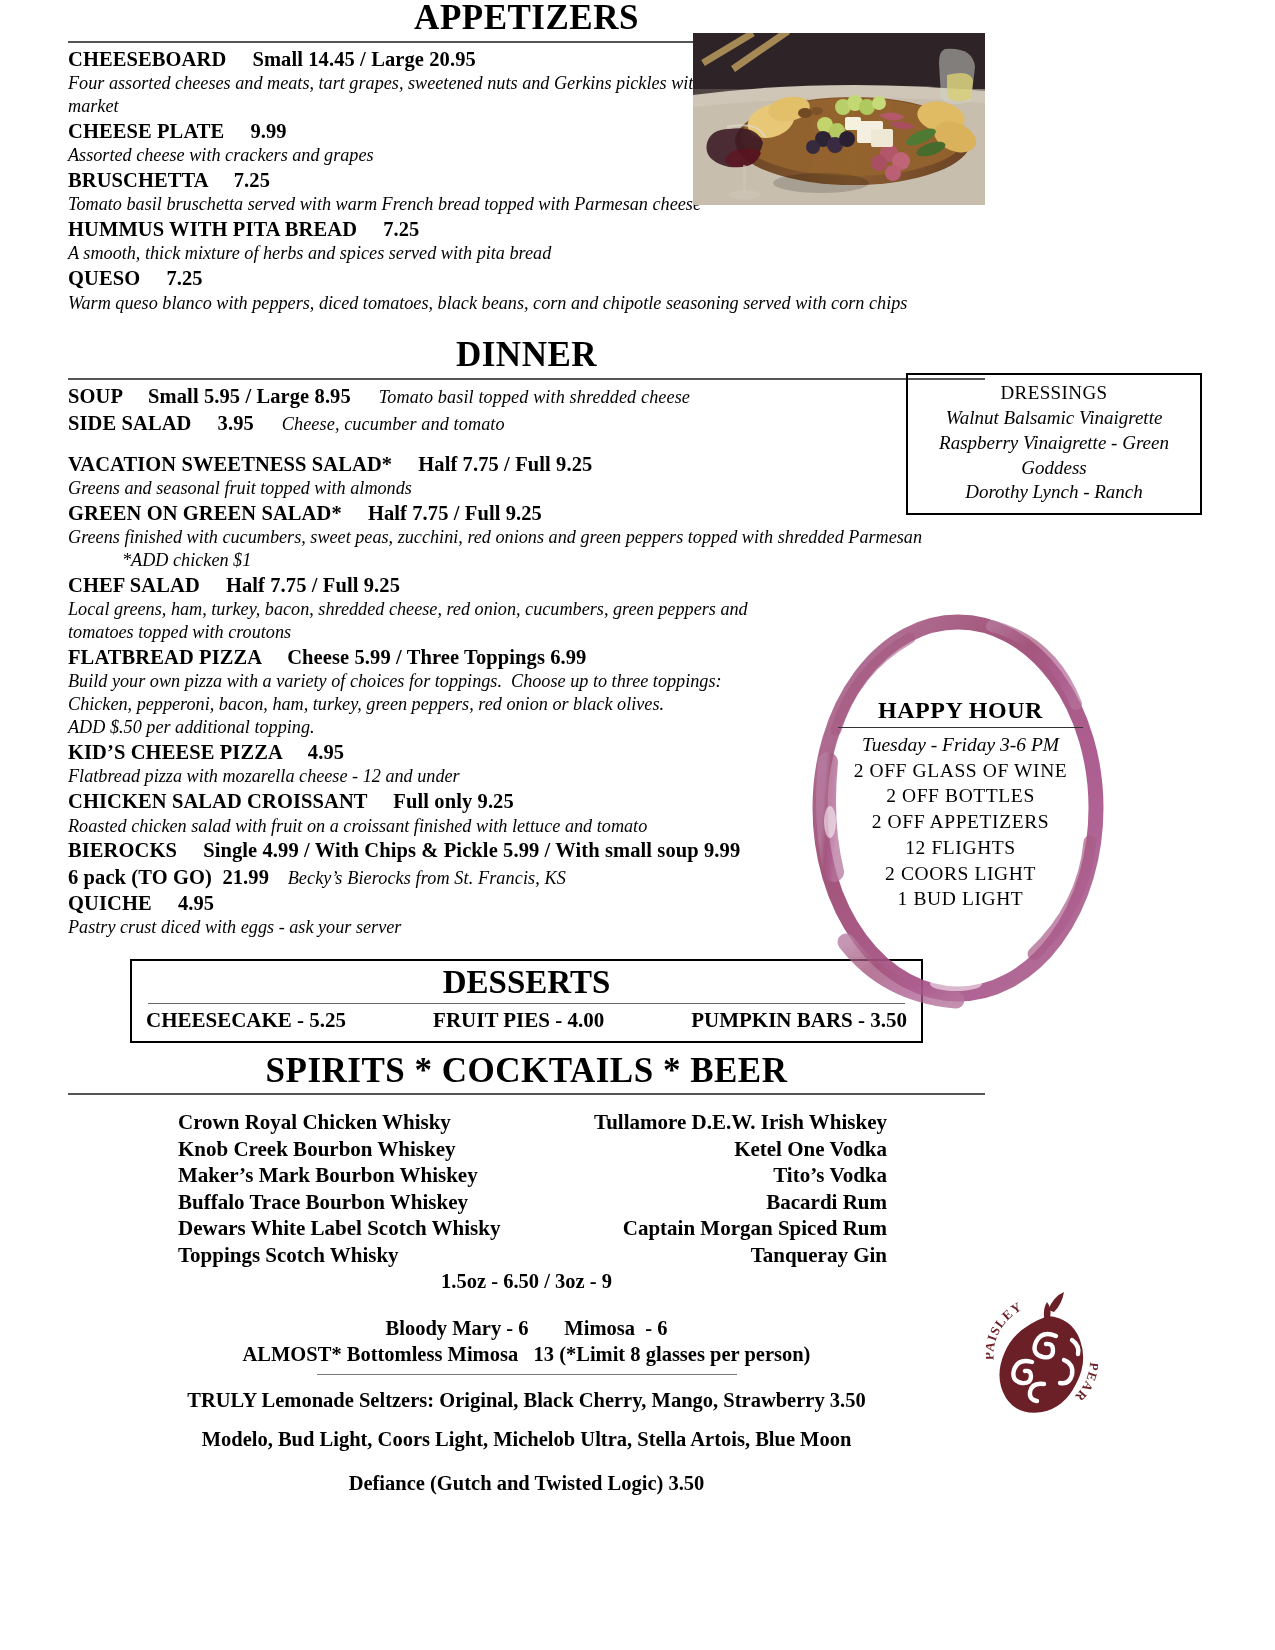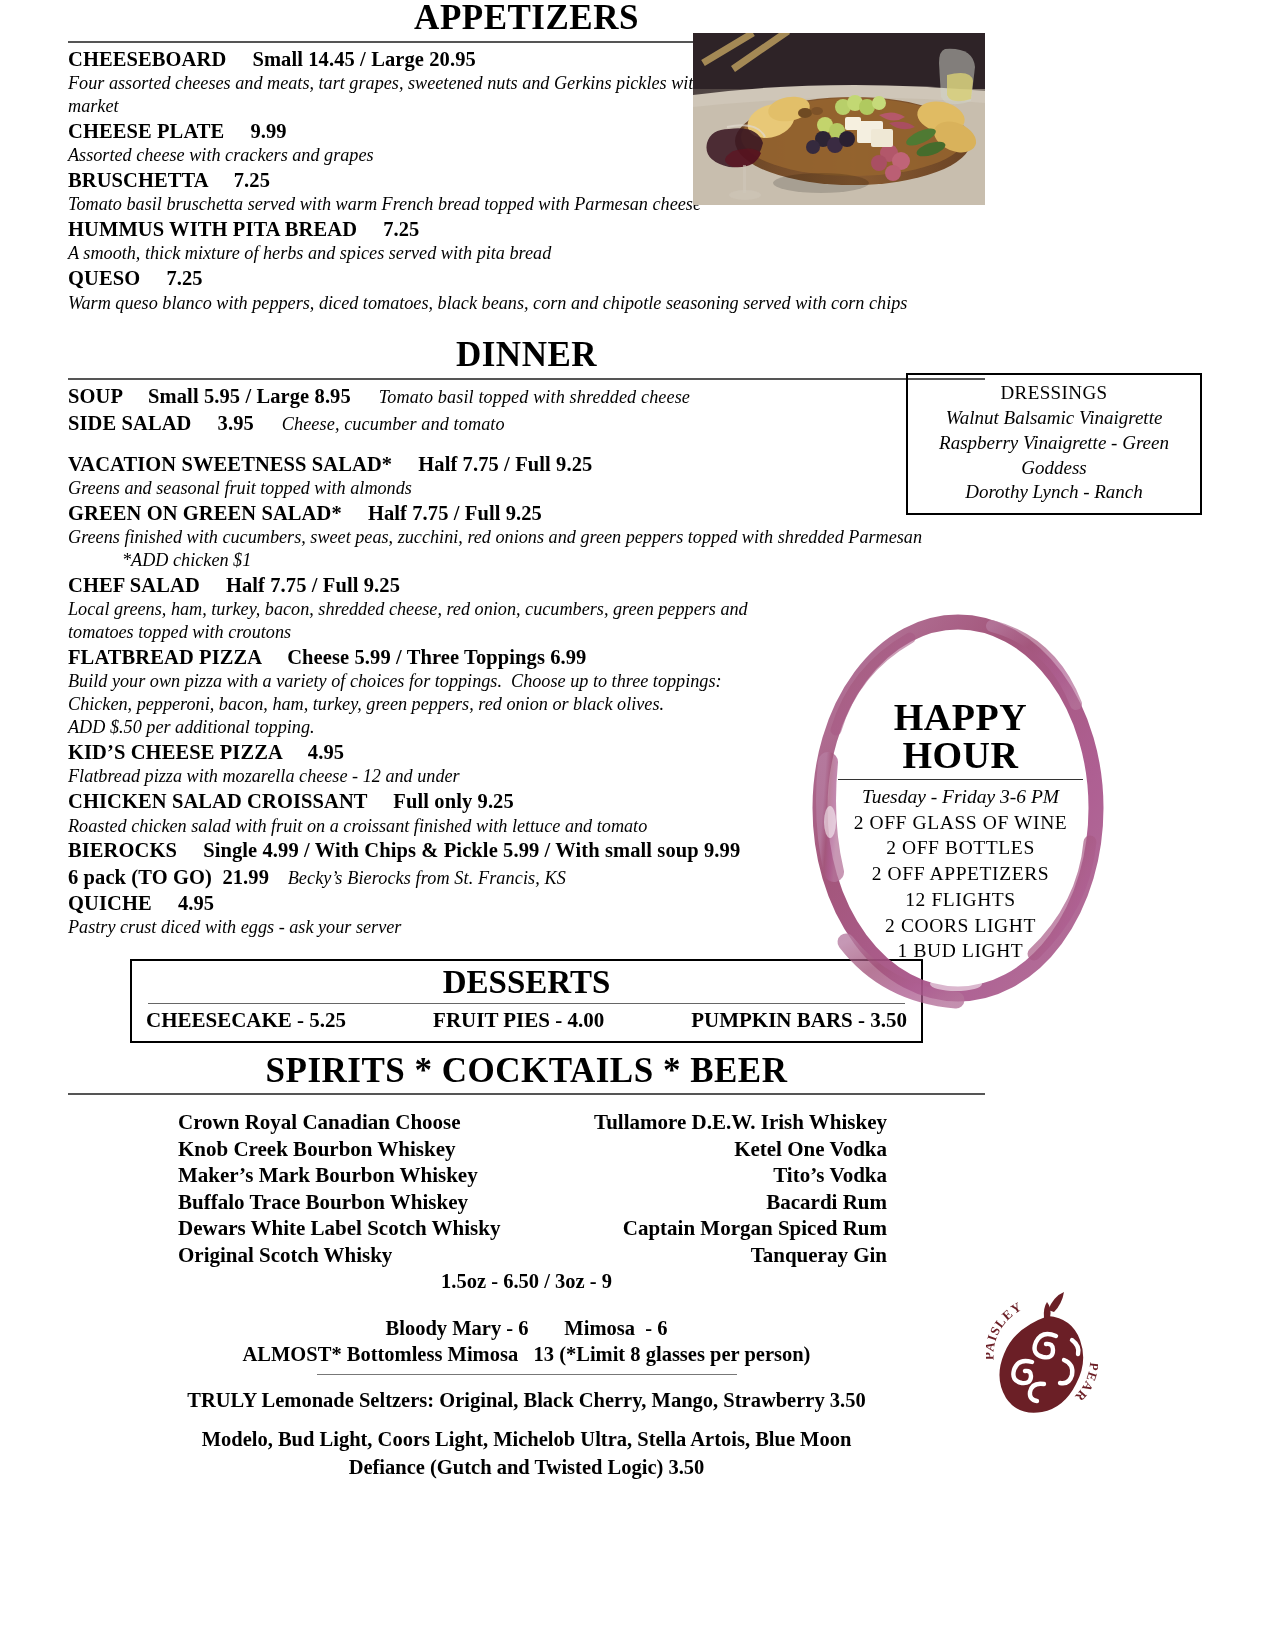--- a/index.html
+++ b/index.html
@@ -62,21 +62,21 @@
   
   .happy-wrap {
     position:absolute; left:806px; top:612px; width:305px; height:398px;
   }
   .happy-ring { position:absolute; inset:0; }
   .happy-text {
     position:absolute; left:32px; top:86px; width:245px;
     text-align:center;
   }
   .happy-title {
-    font-weight:bold; font-size:38px; letter-spacing:.5px; line-height:1;
+    font-weight:bold; font-size:24px; letter-spacing:.5px; line-height:1;
     padding-bottom:3px;
   }
   .happy-rule { border-top:1.5px solid #333; margin:2px 0 4px; }
   .happy-sub { font-style:italic; font-size:19.5px; line-height:1.32; }
   .happy-line { font-size:19.5px; line-height:1.32; letter-spacing:.6px; }
 
   
   .dessert-box {
     margin:20px 62px 0 62px;
     border:2px solid #000;
@@ -93,21 +93,21 @@
   .spirits-col.left { padding-left:110px; text-align:left; }
   .spirits-col.right { padding-right:98px; text-align:right; }
   .spirit { font-weight:bold; font-size:21px; line-height:1.26; }
 
   .center-line { text-align:center; font-weight:bold; font-size:20.5px; line-height:1.3; }
   .pour-line { }
   .cocktail-line { margin-top:20px; white-space:pre; }
   .almost-line { white-space:pre; }
   .thin-rule { border-top:1.5px solid #777; width:420px; margin:6px auto 0; }
   .beer-line { margin-top:12px; }
-  .beer-line2 { margin-top:2px; }
+  .beer-line2 { margin-top:18px; }
 
   
   .logo {
     position:absolute; left:986px; top:1288px; width:112px; height:128px;
   }
 </style>
 </head>
 <body>
 
 <div class="page">
@@ -301,26 +301,26 @@
       <div class="dessert-cell">PUMPKIN BARS - 3.50</div>
     </div>
   </div>
 
   <div style="margin-top:10px;">
     <div class="sec-head">SPIRITS * COCKTAILS * BEER</div>
     <div class="sec-rule"></div>
 
     <div class="spirits-cols">
       <div class="spirits-col left">
-        <div class="spirit">Crown Royal Canadian Choose</div>
+        <div class="spirit">Crown Royal Chicken Whisky</div>
         <div class="spirit">Knob Creek Bourbon Whiskey</div>
         <div class="spirit">Maker’s Mark Bourbon Whiskey</div>
         <div class="spirit">Buffalo Trace Bourbon Whiskey</div>
         <div class="spirit">Dewars White Label Scotch Whisky</div>
-        <div class="spirit">Original Scotch Whisky</div>
+        <div class="spirit">Toppings Scotch Whisky</div>
       </div>
       <div class="spirits-col right">
         <div class="spirit">Tullamore D.E.W. Irish Whiskey</div>
         <div class="spirit">Ketel One Vodka</div>
         <div class="spirit">Tito’s Vodka</div>
         <div class="spirit">Bacardi Rum</div>
         <div class="spirit">Captain Morgan Spiced Rum</div>
         <div class="spirit">Tanqueray Gin</div>
       </div>
     </div>

